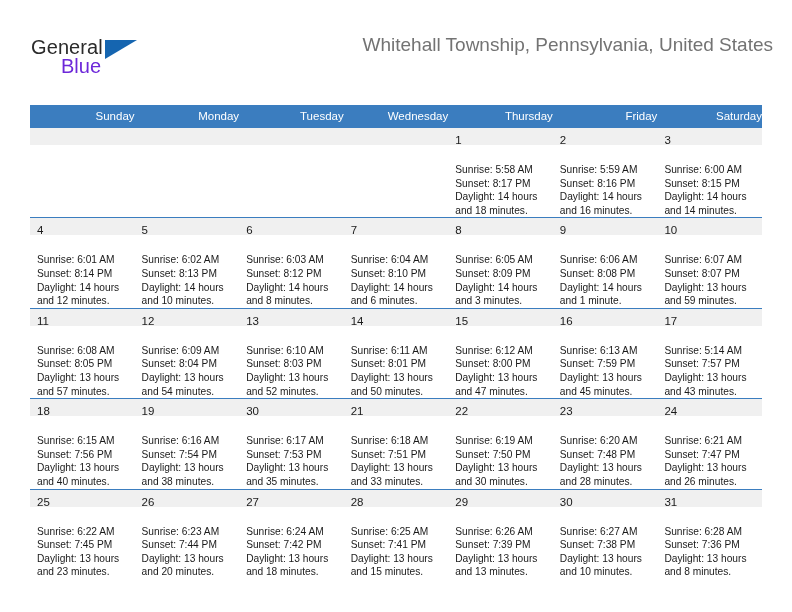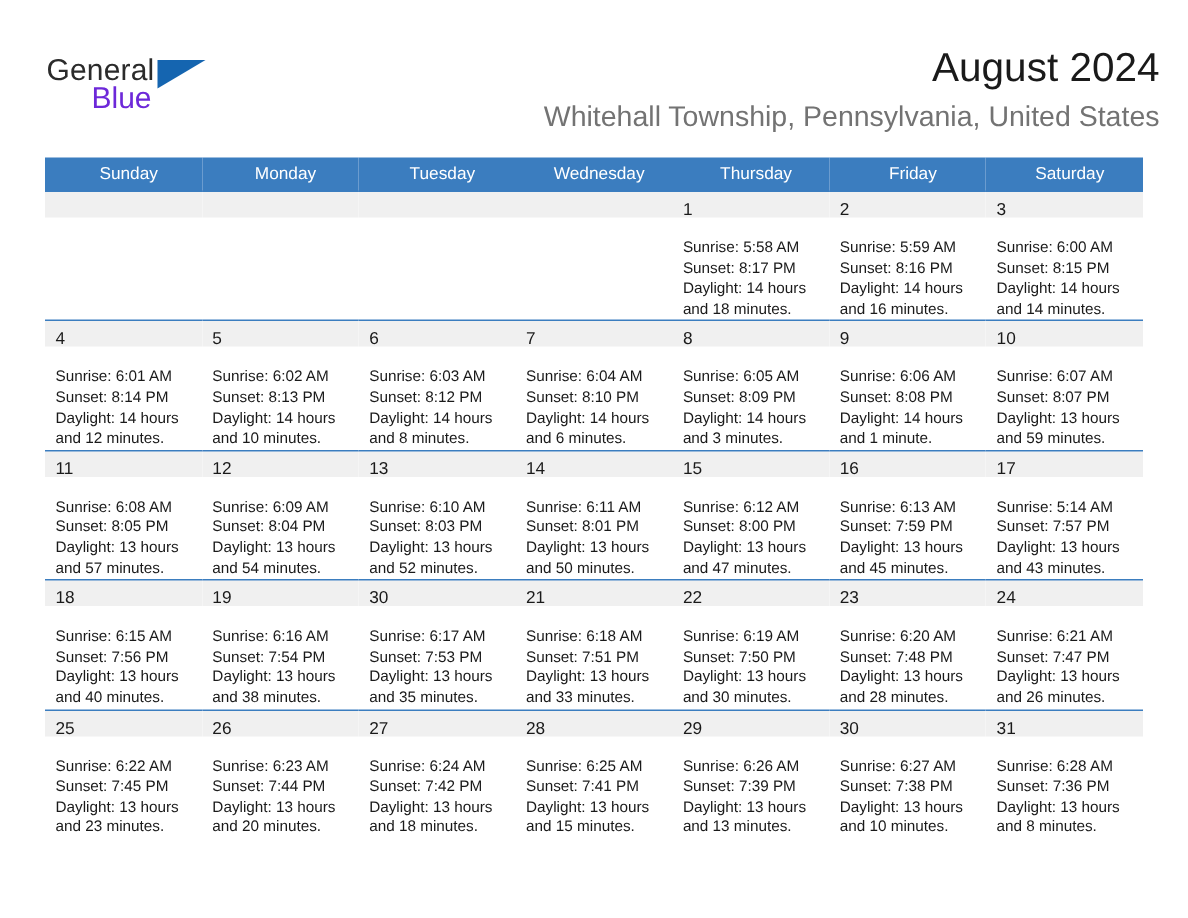--- a/index.html
+++ b/index.html
@@ -93,21 +93,21 @@
     top: 105px;
     width: 732px;
     border-collapse: collapse;
     table-layout: fixed;
   }
   .calendar th {
     background: #3b7dbf;
     color: #ffffff;
     font-size: 11.5px;
     font-weight: normal;
-    text-align: center;
+    text-align: right;
     padding: 5px 0 5px 7px;
     height: 10px;
     border: none;
   }
   .calendar td {
     vertical-align: top;
     padding: 0;
     border: none;
     border-top: 1px solid #3b7dbf;
     width: 104.57px;
@@ -121,22 +121,21 @@
     height: 17px;
     padding: 2px 0 1px 7px;
     box-sizing: border-box;
   }
   .daynum {
     font-size: 11.5px;
     color: #1a1a1a;
     line-height: 14px;
   }
   .cell-body {
-    padding: 3px 6px 0 7px;
-    margin-top: 11px;
+    padding: 18px 6px 0 7px;
   }
   .cell-line {
     font-size: 10.2px;
     line-height: 13.6px;
     color: #1a1a1a;
     white-space: nowrap;
   }
   .empty .daynum-band {
     background: #f0f0f0;
   }
@@ -148,21 +147,20 @@
 
   <div class="header">
 
     <div class="brand">
       <span class="brand-general">General</span>
       <span class="brand-flag"></span>
       <span class="brand-blue">Blue</span>
     </div>
 
     <div class="title-block">
-      <div class="month-title">August 2024</div>
       <div class="location-sub">Whitehall Township, Pennsylvania, United States</div>
     </div>
 
   </div>
 
   <table class="calendar">
     <thead>
       <tr>
         <th>Sunday</th>
         <th>Monday</th>

